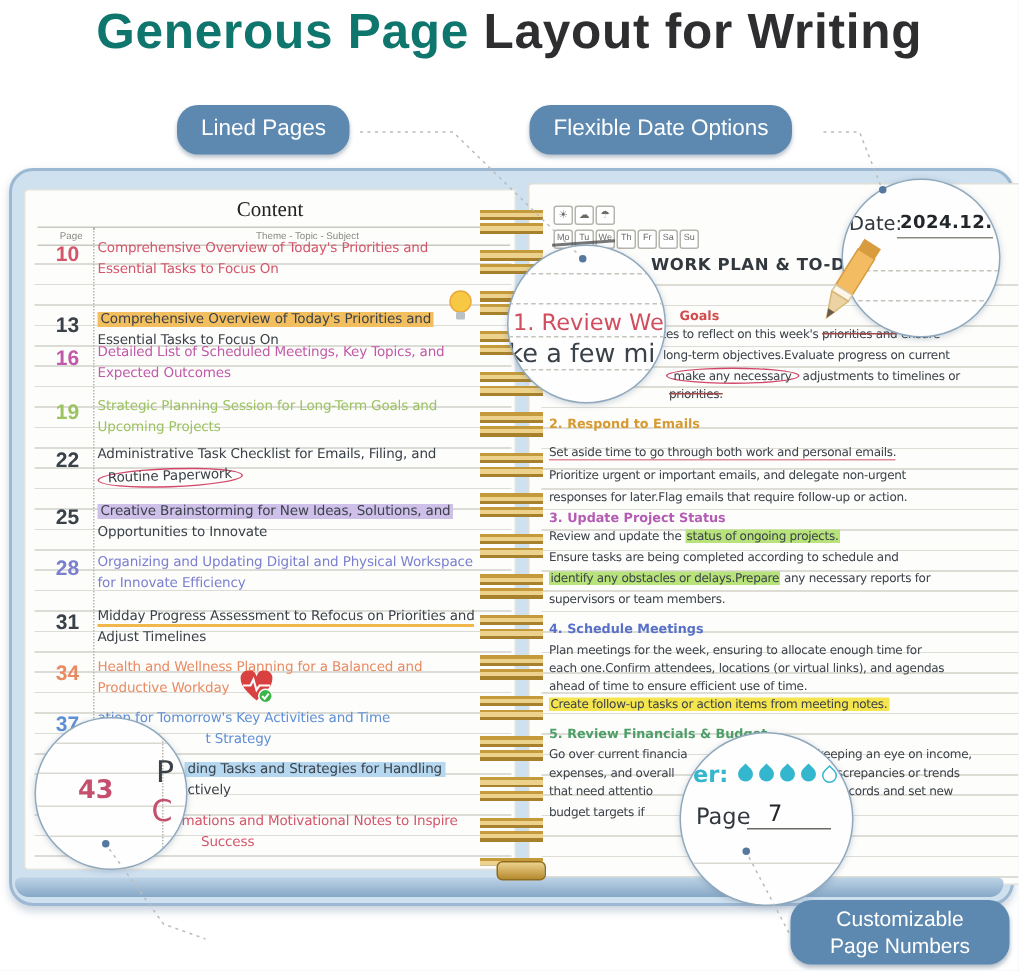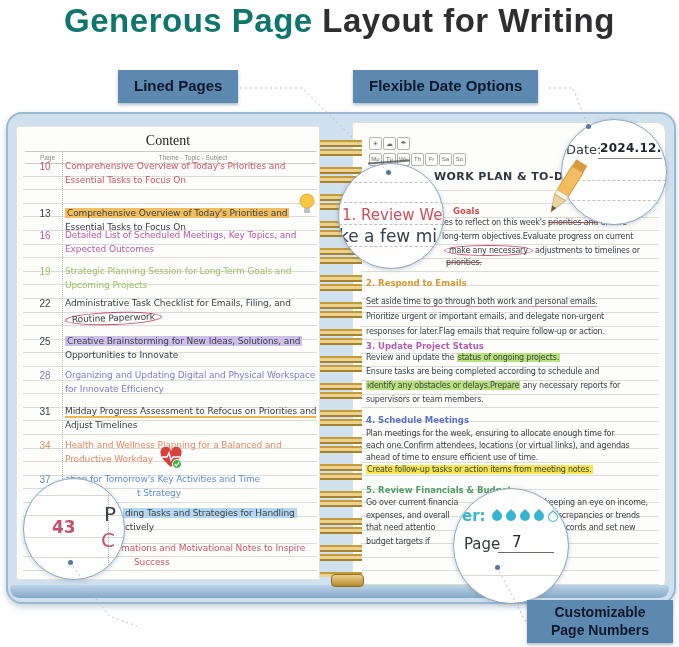--- a/index.html
+++ b/index.html
@@ -4,50 +4,50 @@
 <style>
   html,body{margin:0;padding:0;background:#fff;}
   .canvas{position:relative;width:679px;height:647px;overflow:hidden;background:#fff;
           font-family:"Liberation Sans",sans-serif;}
   
   .headline{position:absolute;left:0;right:0;top:2px;text-align:center;font-size:33px;
             font-weight:bold;letter-spacing:.5px;}
   .headline .blue{color:#0f766e;}
   .headline .dark{color:#2e2e30;}
   
-  .badge{position:absolute;background:#5d89b0;color:#0f172a;font-weight:bold;font-size:15px;
-         padding:7px 16px;border-radius:0;box-shadow:0 2px 3px rgba(40,70,100,.35);
+  .badge{position:absolute;background:#5d89b0;color:#ffffff;font-weight:normal;font-size:15px;
+         padding:7px 16px;border-radius:14px;box-shadow:0 2px 3px rgba(40,70,100,.35);
          z-index:10;text-align:center;line-height:1.25;}
   .badge.small{font-size:14px;padding:4px 10px;}
   
   .cover{position:absolute;left:6px;top:112px;width:666px;height:488px;background:#cfe0ef;
          border:2px solid #9db8d2;border-radius:16px;box-shadow:0 3px 6px rgba(100,130,160,.35);z-index:1;}
   .cover-strip{position:absolute;left:10px;top:585px;width:659px;height:13px;z-index:4;
          background:linear-gradient(#bdd3e7,#86a8c6);border-radius:4px 4px 10px 10px;}
-  .page{position:absolute;background:#fdfdfb;z-index:2;overflow:hidden;}
+  .page{position:absolute;background:#fdfdfb;z-index:2;overflow:hidden;padding-left:24px;}
   .page-left{left:16px;top:126px;width:302px;height:452px;border:1px solid #e4e4de;border-radius:3px 0 0 3px;}
   .page-right{left:352px;top:122px;width:312px;height:466px;border:1px solid #e0e0da;border-radius:3px 10px 10px 3px;}
   .spiral{position:absolute;left:320px;top:135px;width:42px;height:442px;z-index:3;
      background:repeating-linear-gradient(180deg,rgba(0,0,0,0) 0 5px,#c49a3a 5px 7px,#ecd28d 7px 10px,
      #a8812c 10px 12px,rgba(0,0,0,0) 12px 14px,#c49a3a 14px 16px,#ecd28d 16px 19px,#a8812c 19px 21px,
      rgba(0,0,0,0) 21px 27px);}
   .clasp{position:absolute;left:331px;top:574px;width:31px;height:11px;z-index:5;border-radius:4px;
      background:linear-gradient(#ecd28d,#b68a2e);border:1px solid #8f6c1f;}
   
   .lp-title{position:absolute;left:0;right:0;top:6px;text-align:center;font-size:14px;color:#222;
             font-family:"Liberation Serif",serif;}
   .lp-head-row{position:absolute;left:8px;right:3px;top:24px;height:11px;
                border-top:1px solid #c9c9c2;border-bottom:1px solid #c9c9c2;font-size:6.5px;color:#8a8a84;}
   .lp-col-page{position:absolute;left:0;width:45px;text-align:center;top:2px;}
   .lp-col-theme{position:absolute;left:45px;right:0;text-align:center;top:2px;}
   .rules{position:absolute;left:6px;right:2px;top:36px;height:416px;
          background:repeating-linear-gradient(180deg,rgba(0,0,0,0) 0 12.6px,#dcdcd6 12.6px 13.6px);}
   .col-sep{position:absolute;left:45px;top:24px;bottom:10px;border-left:1px dotted #b7b7b0;}
   .row{position:absolute;left:0;width:100%;height:28px;z-index:7;}
-  .row .num{position:absolute;left:14px;width:28px;text-align:center;font-size:10px;font-weight:normal;}
+  .row .num{position:absolute;left:14px;width:28px;text-align:center;font-size:14px;font-weight:bold;}
   .row .t{position:absolute;left:48px;white-space:nowrap;font-size:9px;letter-spacing:-.1px;
           font-family:"DejaVu Sans",sans-serif;}
   .row .t.l2{top:13.5px;}
   .ink-dark{color:#3b4149;} .ink-red{color:#d4556a;} .ink-magenta{color:#c159a8;}
   .ink-green{color:#9cc261;} .ink-peri{color:#7a7fd0;} .ink-coral{color:#e98a63;} .ink-blue{color:#5f8fd6;}
   .hl-amber{background:#f3bf5e;padding:0 2px;} .hl-lav{background:#cfc0ea;padding:0 2px;}
   .hl-blue{background:#b5d7f0;padding:0 2px;} .hl-green{background:#b7e37a;padding:0 1px;}
   .hl-yellow{background:#f5e54e;padding:0 1px;}
   .oval{display:inline-block;border:1.5px solid #d2486a;border-radius:50%;padding:0 6px 1px 6px;
         transform:rotate(-2deg);}

